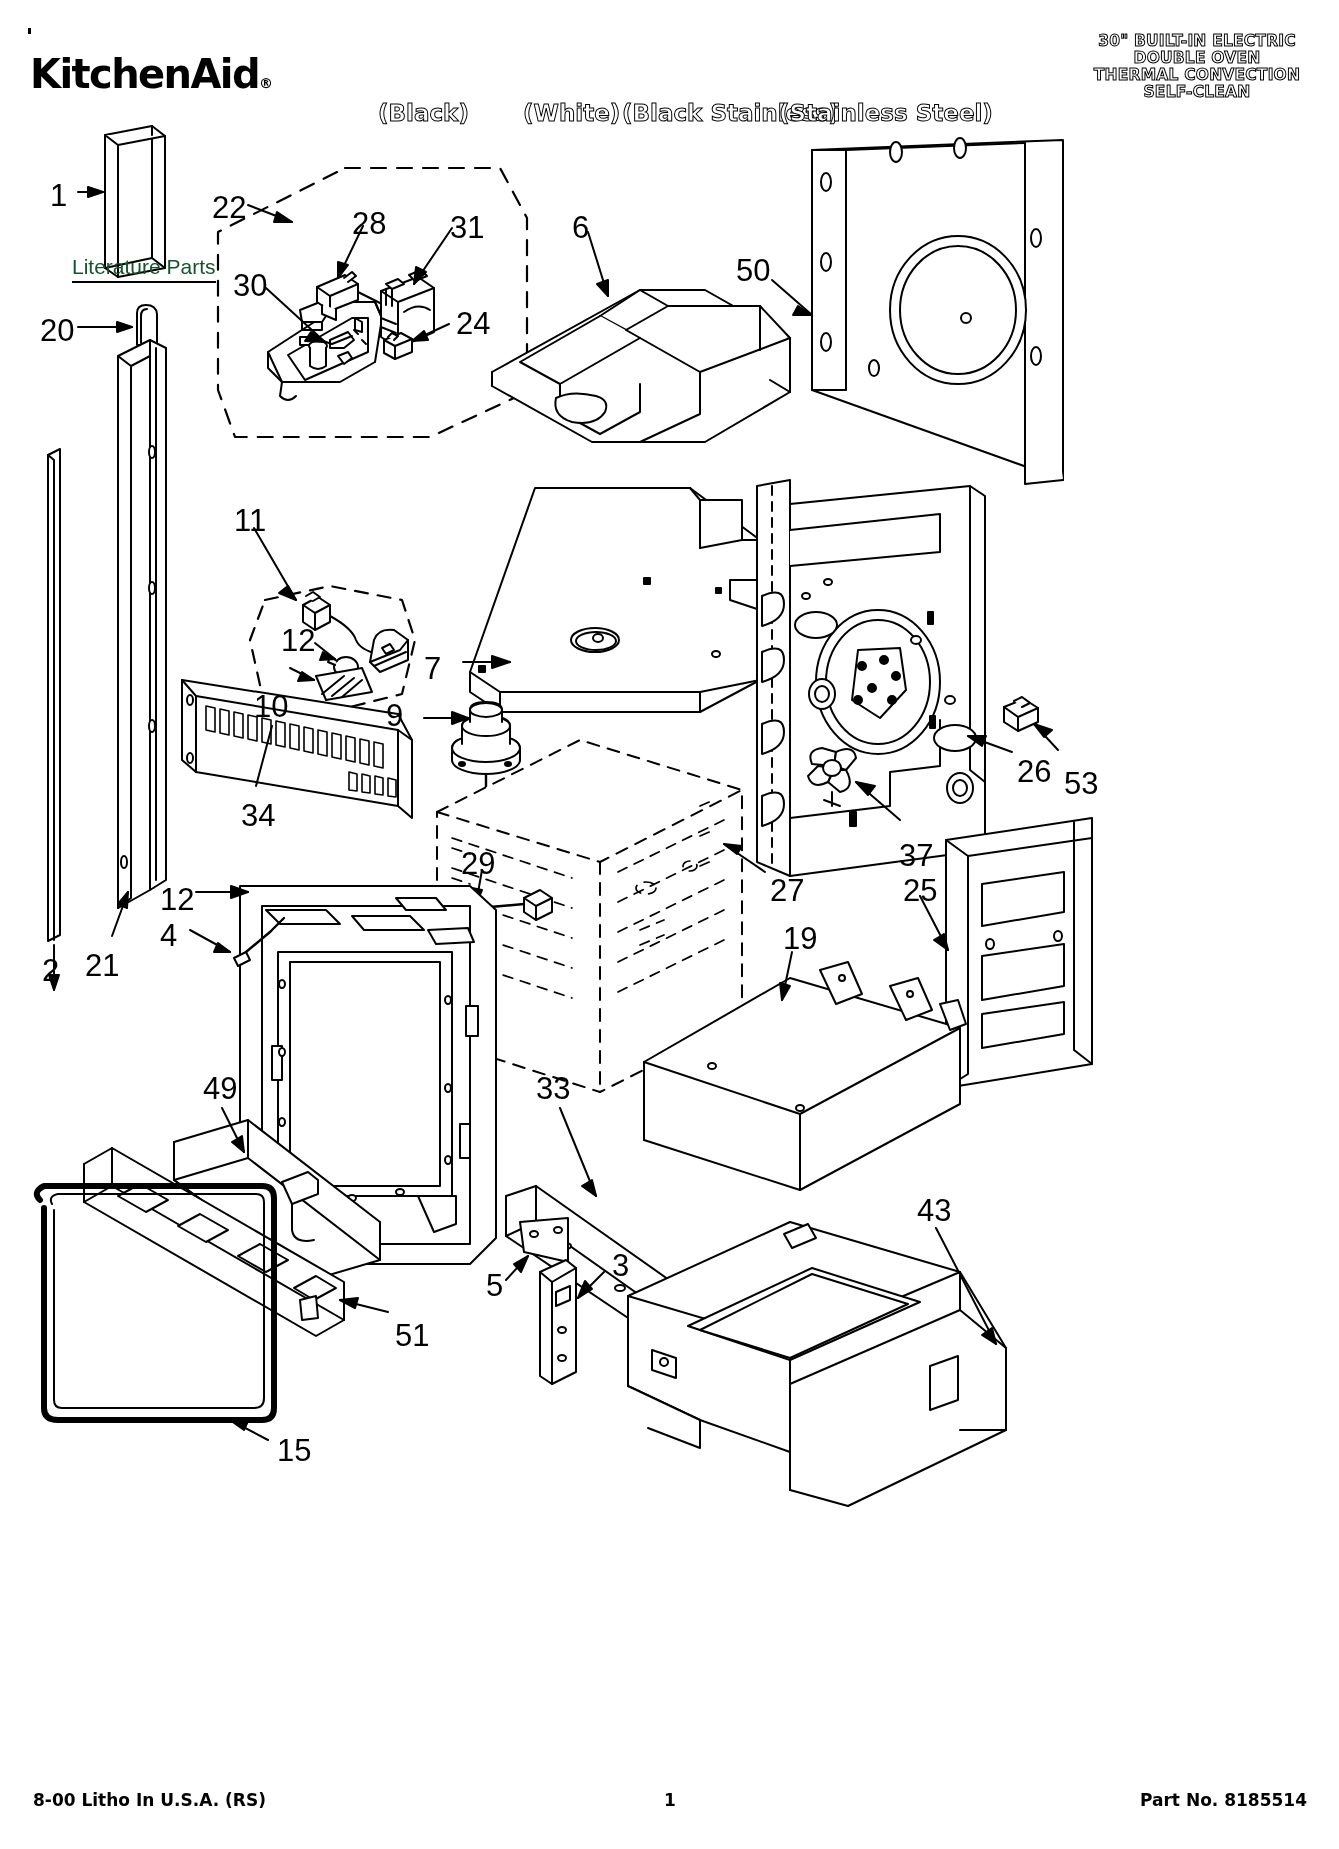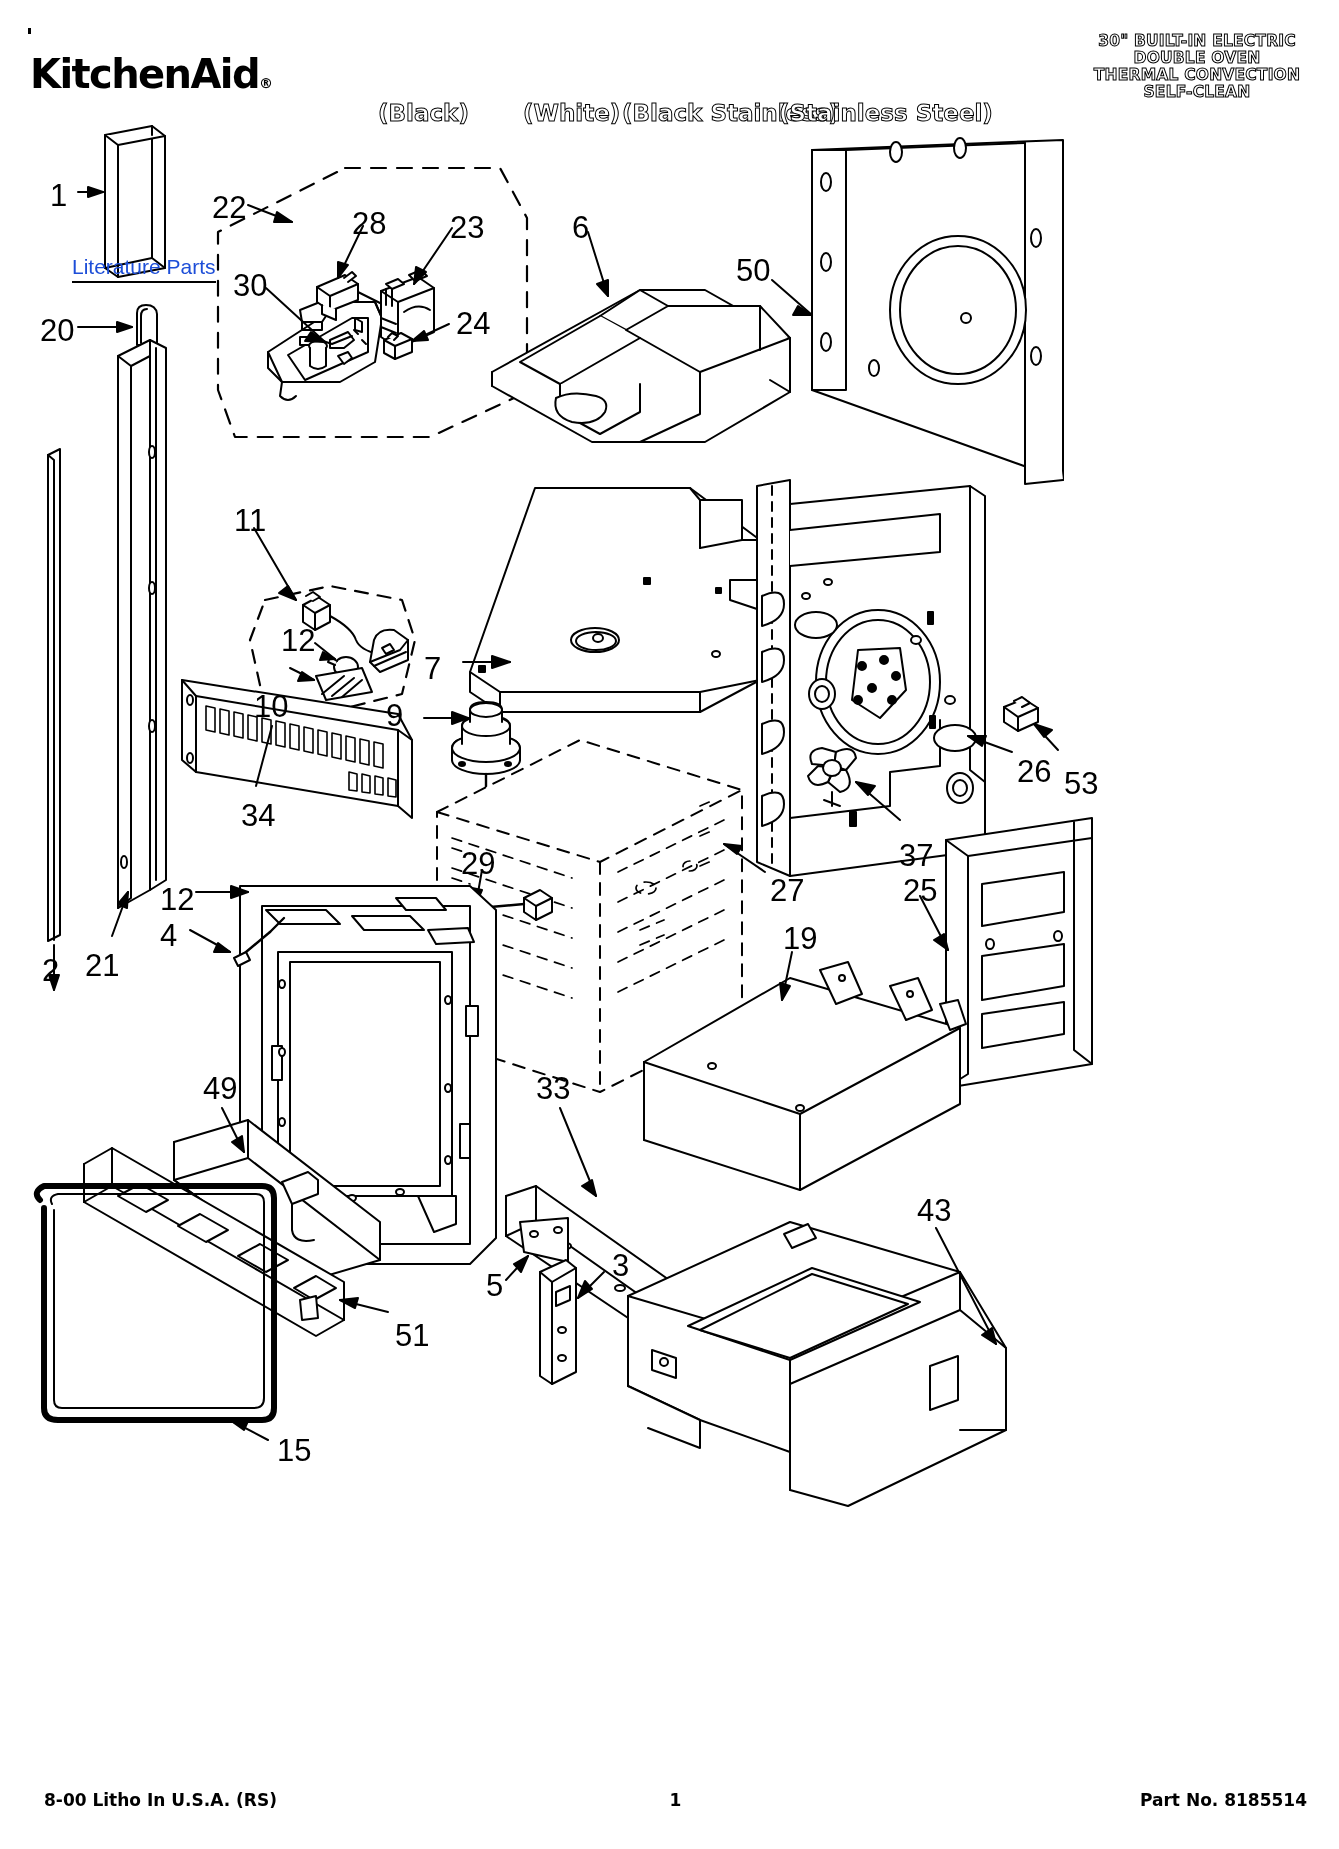--- a/index.html
+++ b/index.html
@@ -91,21 +91,21 @@
     line-height:17px;
     letter-spacing:0.2px;
     color:#fff;
     -webkit-text-stroke:1.0px #000;
   }
   .specs div{white-space:nowrap;}
 
   
   .footer{
     position:absolute;
-    left:12px;right:0;
+    left:1px;right:0;
     top:1790px;
     height:30px;
     font-family:"DejaVu Sans", sans-serif;
     font-weight:bold;
     font-size:17px;
     color:#000;
   }
   .footer .fl{position:absolute;left:32px;top:0;}
   .footer .fc{position:absolute;left:0;right:0;text-align:center;top:0;}
   .footer .fr{position:absolute;right:32px;top:0;}
@@ -120,21 +120,21 @@
     font-size:31px;
     font-weight:400;
     line-height:1;
     color:#000;
     white-space:nowrap;
   }
   .litlabel{
     position:absolute;
     font-family:"Liberation Sans", sans-serif;
     font-size:21px;
-    color:#1d4ed8;
+    color:#14532d;
     border-bottom:2px solid #000;
     padding-bottom:2px;
     white-space:nowrap;
   }
 </style>
 </head>
 <body>
 
 <div id="sheet">
 
@@ -678,21 +678,21 @@
       <path d="M936 1228 L996 1344"></path>
       <path d="M996 1344 L992 1328 L982 1335 Z" fill="#000"></path>
     </g>
 
   </svg>
 
   <div id="callouts">
       <div class="call" style="left: 50px; top: 180px;">1</div>
       <div class="call" style="left: 212px; top: 192px;">22</div>
       <div class="call" style="left: 352px; top: 208px;">28</div>
-      <div class="call" style="left: 450px; top: 212px;">23</div>
+      <div class="call" style="left: 450px; top: 212px;">31</div>
       <div class="call" style="left: 572px; top: 212px;">6</div>
       <div class="call" style="left: 736px; top: 255px;">50</div>
       <div class="call" style="left: 233px; top: 270px;">30</div>
       <div class="call" style="left: 456px; top: 308px;">24</div>
       <div class="call" style="left: 40px; top: 315px;">20</div>
       <div class="call" style="left: 234px; top: 505px;">11</div>
       <div class="call" style="left: 281px; top: 625px;">12</div>
       <div class="call" style="left: 254px; top: 653px; margin-top: 38px;">10</div>
       <div class="call" style="left: 424px; top: 653px;">7</div>
       <div class="call" style="left: 386px; top: 700px;">9</div>

